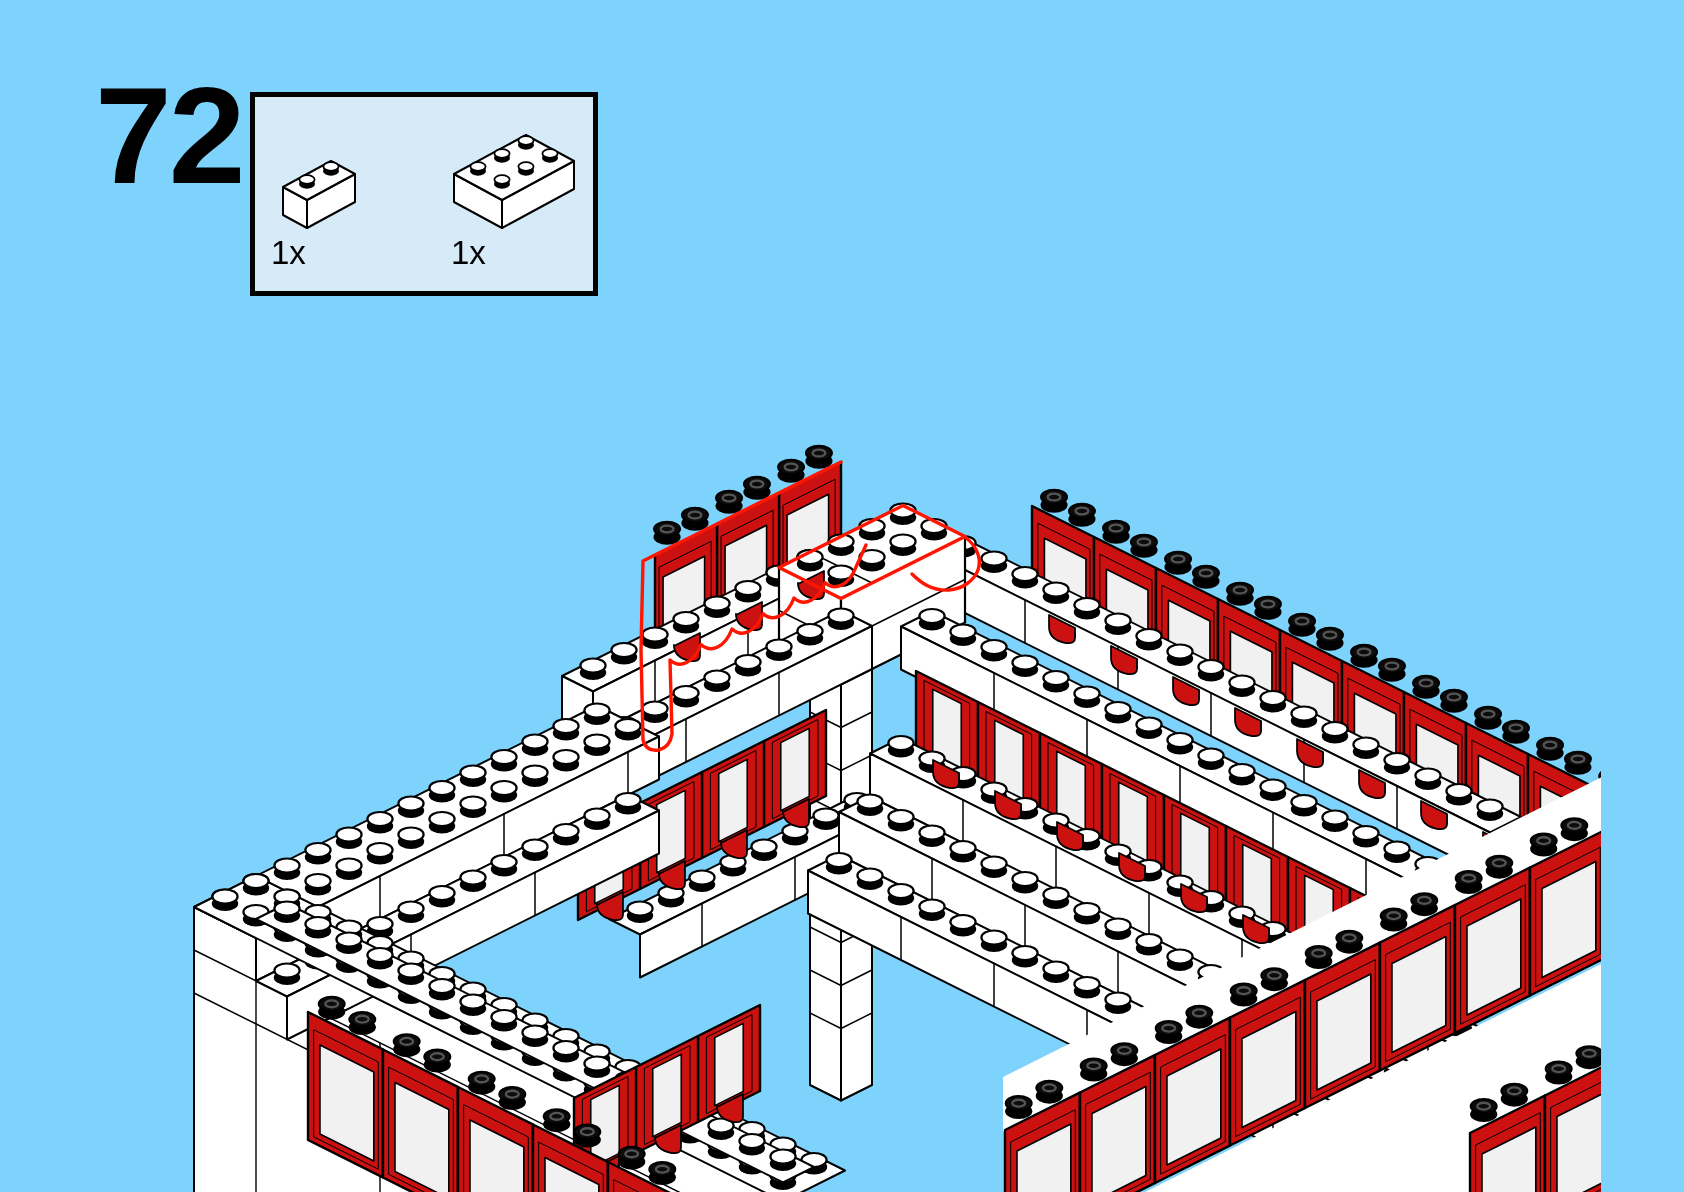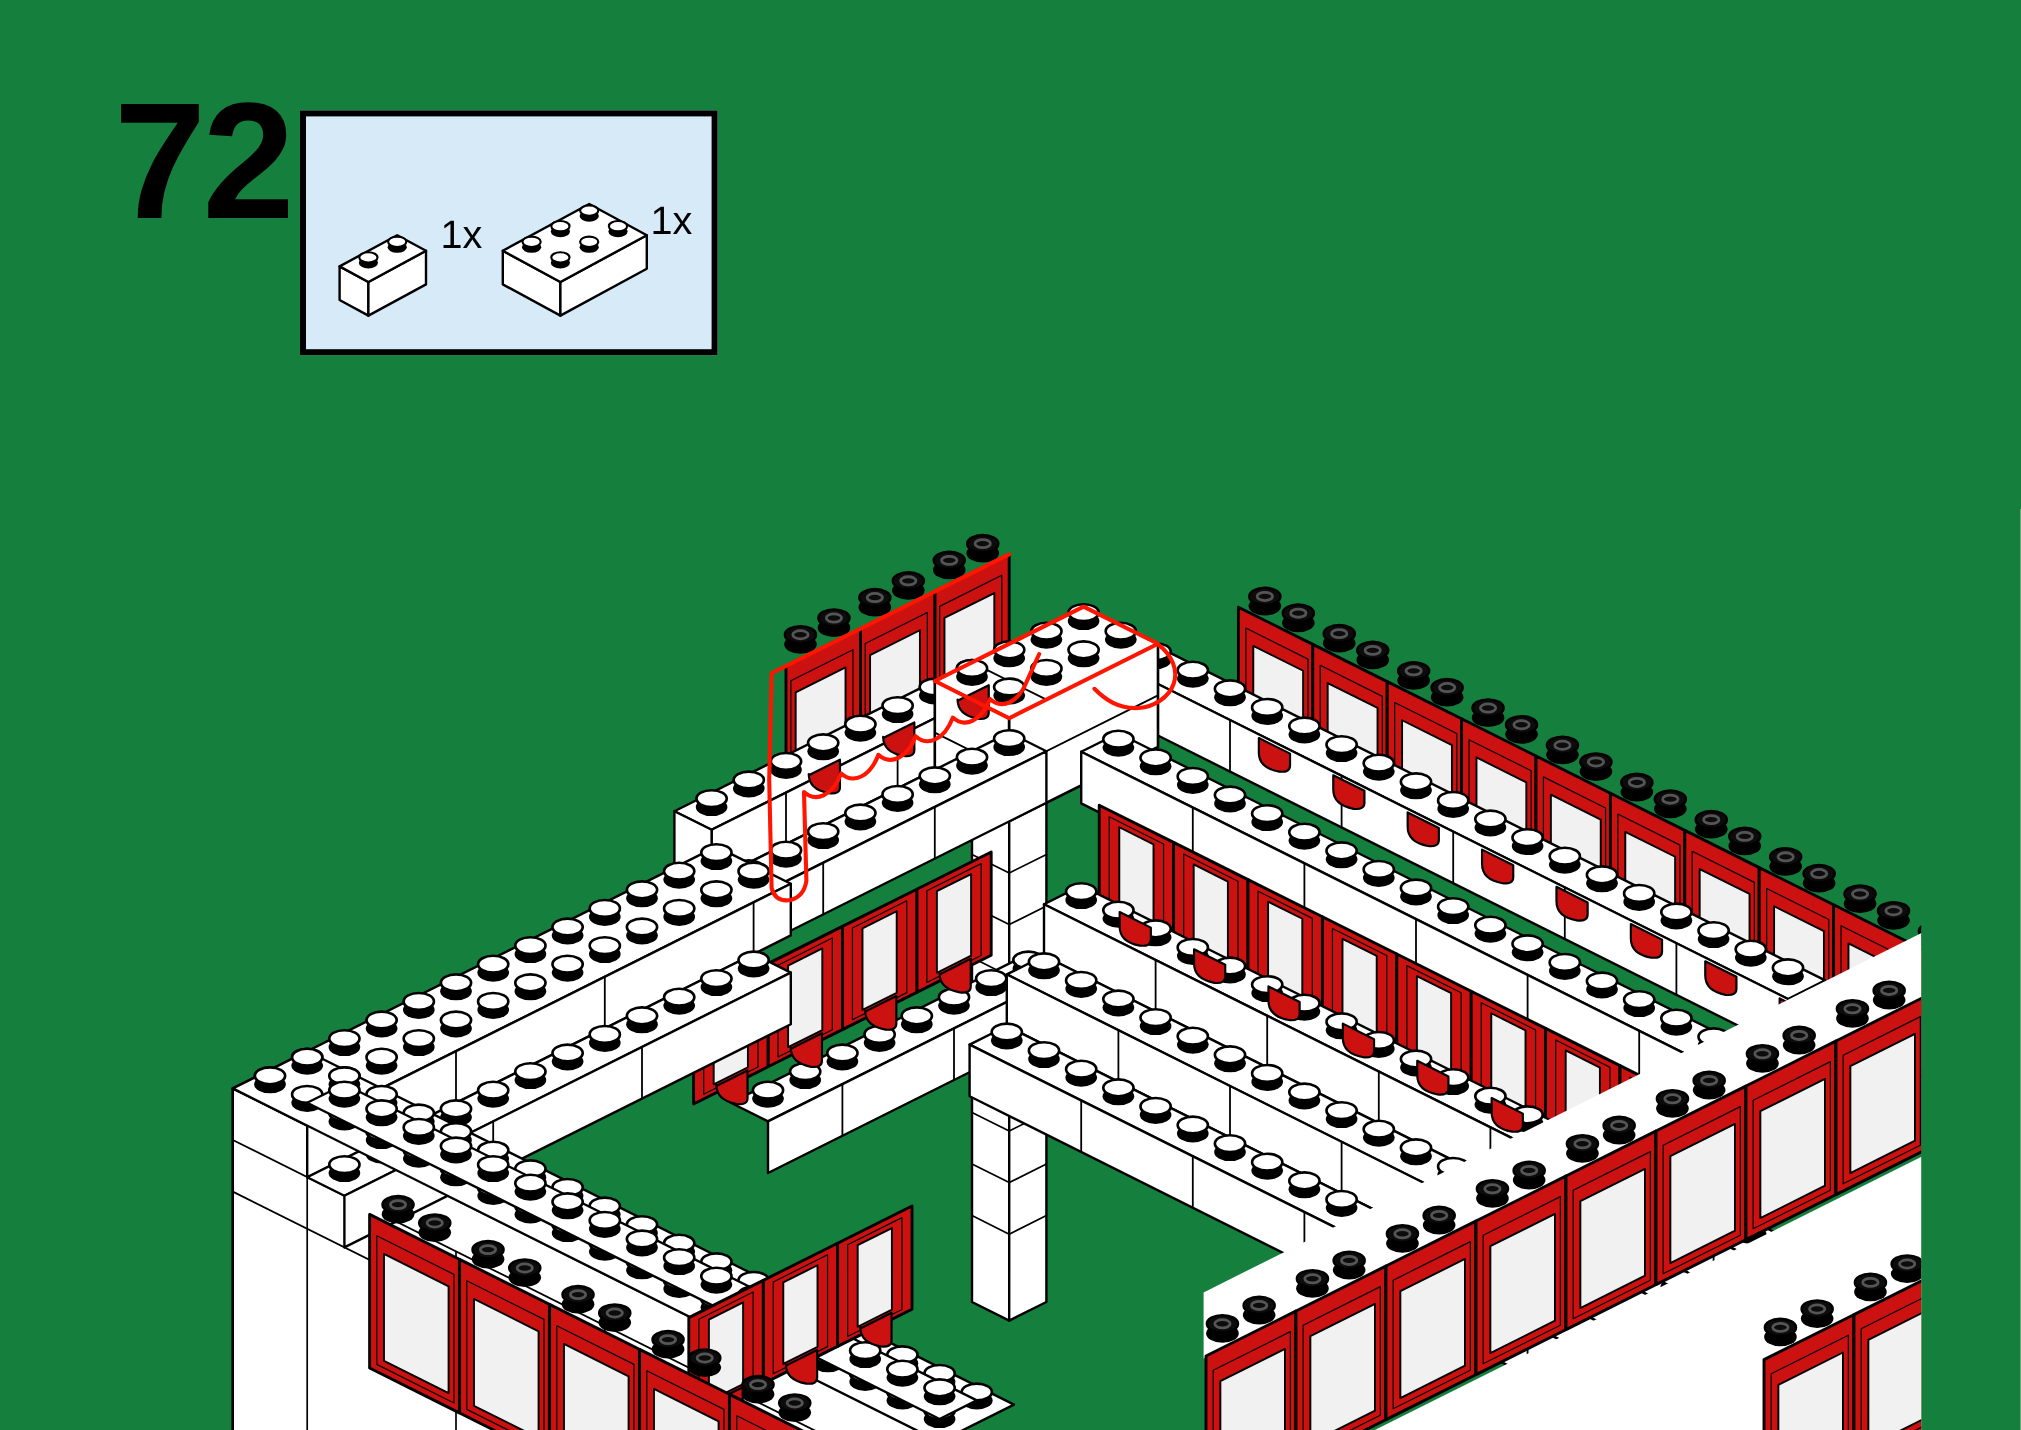--- a/index.html
+++ b/index.html
@@ -1,25 +1,25 @@
 <!DOCTYPE html>
 <html><head>
 <meta charset="utf-8">
 <style>
   html,body{margin:0;padding:0;background:#ffffff;}
-  .page{position:relative;width:1684px;height:1192px;background:#15803d;overflow:hidden;
+  .page{position:relative;width:1684px;height:1192px;background:#7dd3fc;overflow:hidden;
         font-family:"Liberation Sans", sans-serif;}
   #scene{position:absolute;left:0;top:0;}
   .step-number{position:absolute;left:95px;top:66px;font-size:138px;font-weight:700;
         letter-spacing:-3px;color:#000;line-height:1;}
   .callout{position:absolute;left:250px;top:92px;width:348px;height:204px;
         box-sizing:border-box;border:5px solid #000;background:#d7eaf8;
         display:flex;align-items:flex-end;justify-content:space-between;
         padding:10px 16px 22px 16px;}
-  .part{display:flex;align-items:flex-start;}
+  .part{display:flex;flex-direction:column;align-items:flex-start;}
   .part svg{display:block;}
   .qty{font-size:33px;color:#000;line-height:1;margin-top:2px;}
 </style>
 </head>
 <body>
 
 <div class="page">
 
   <svg id="scene" width="1684" height="1192" viewBox="0 0 1684 1192">
       <defs>

